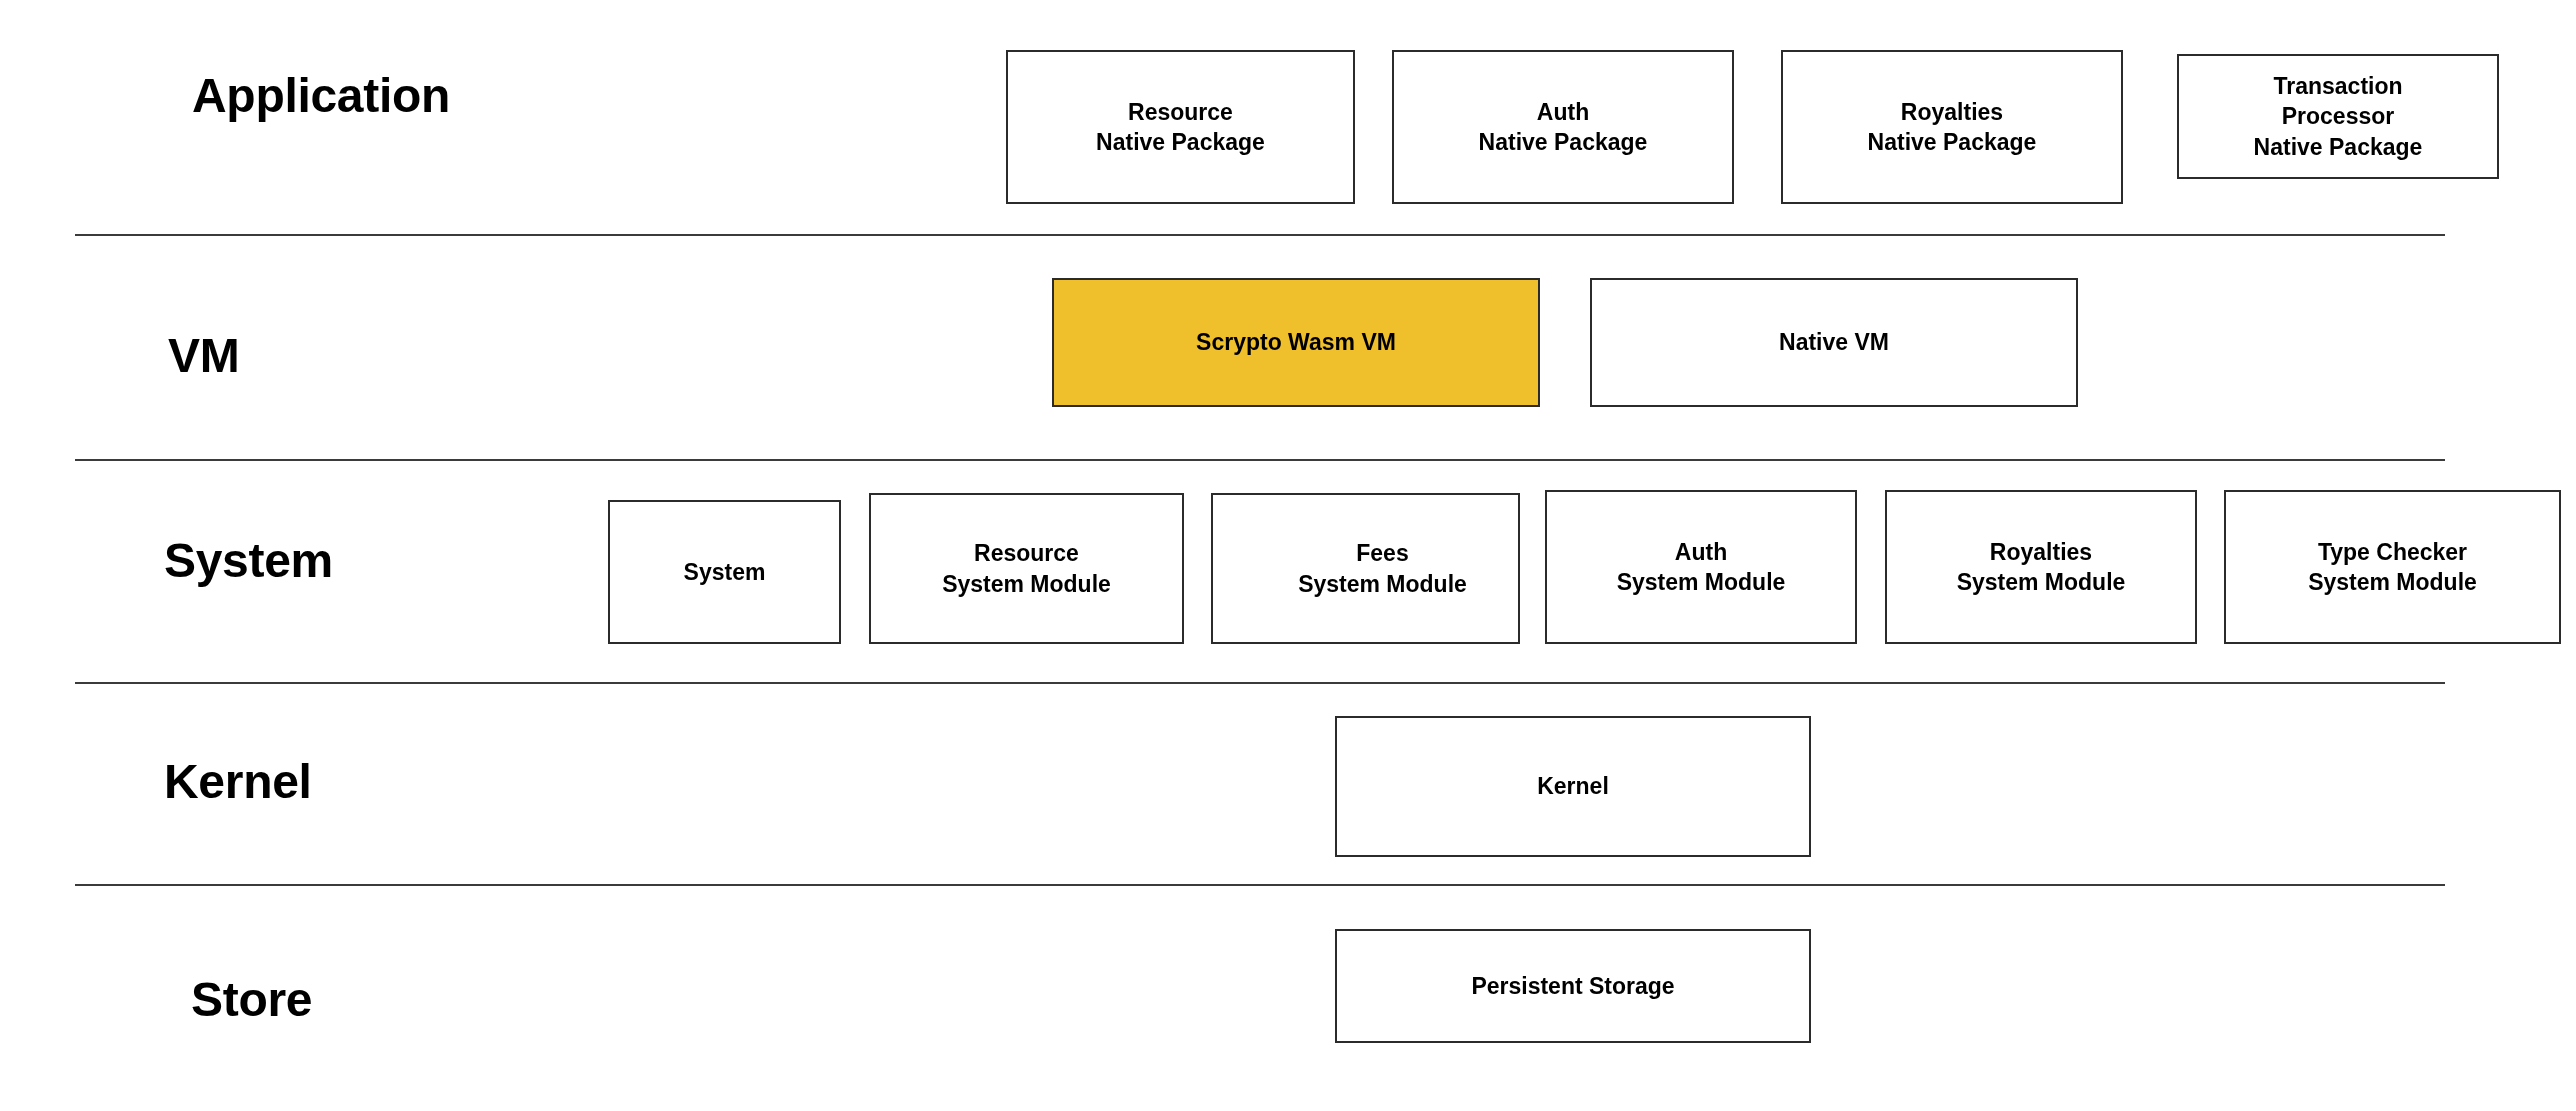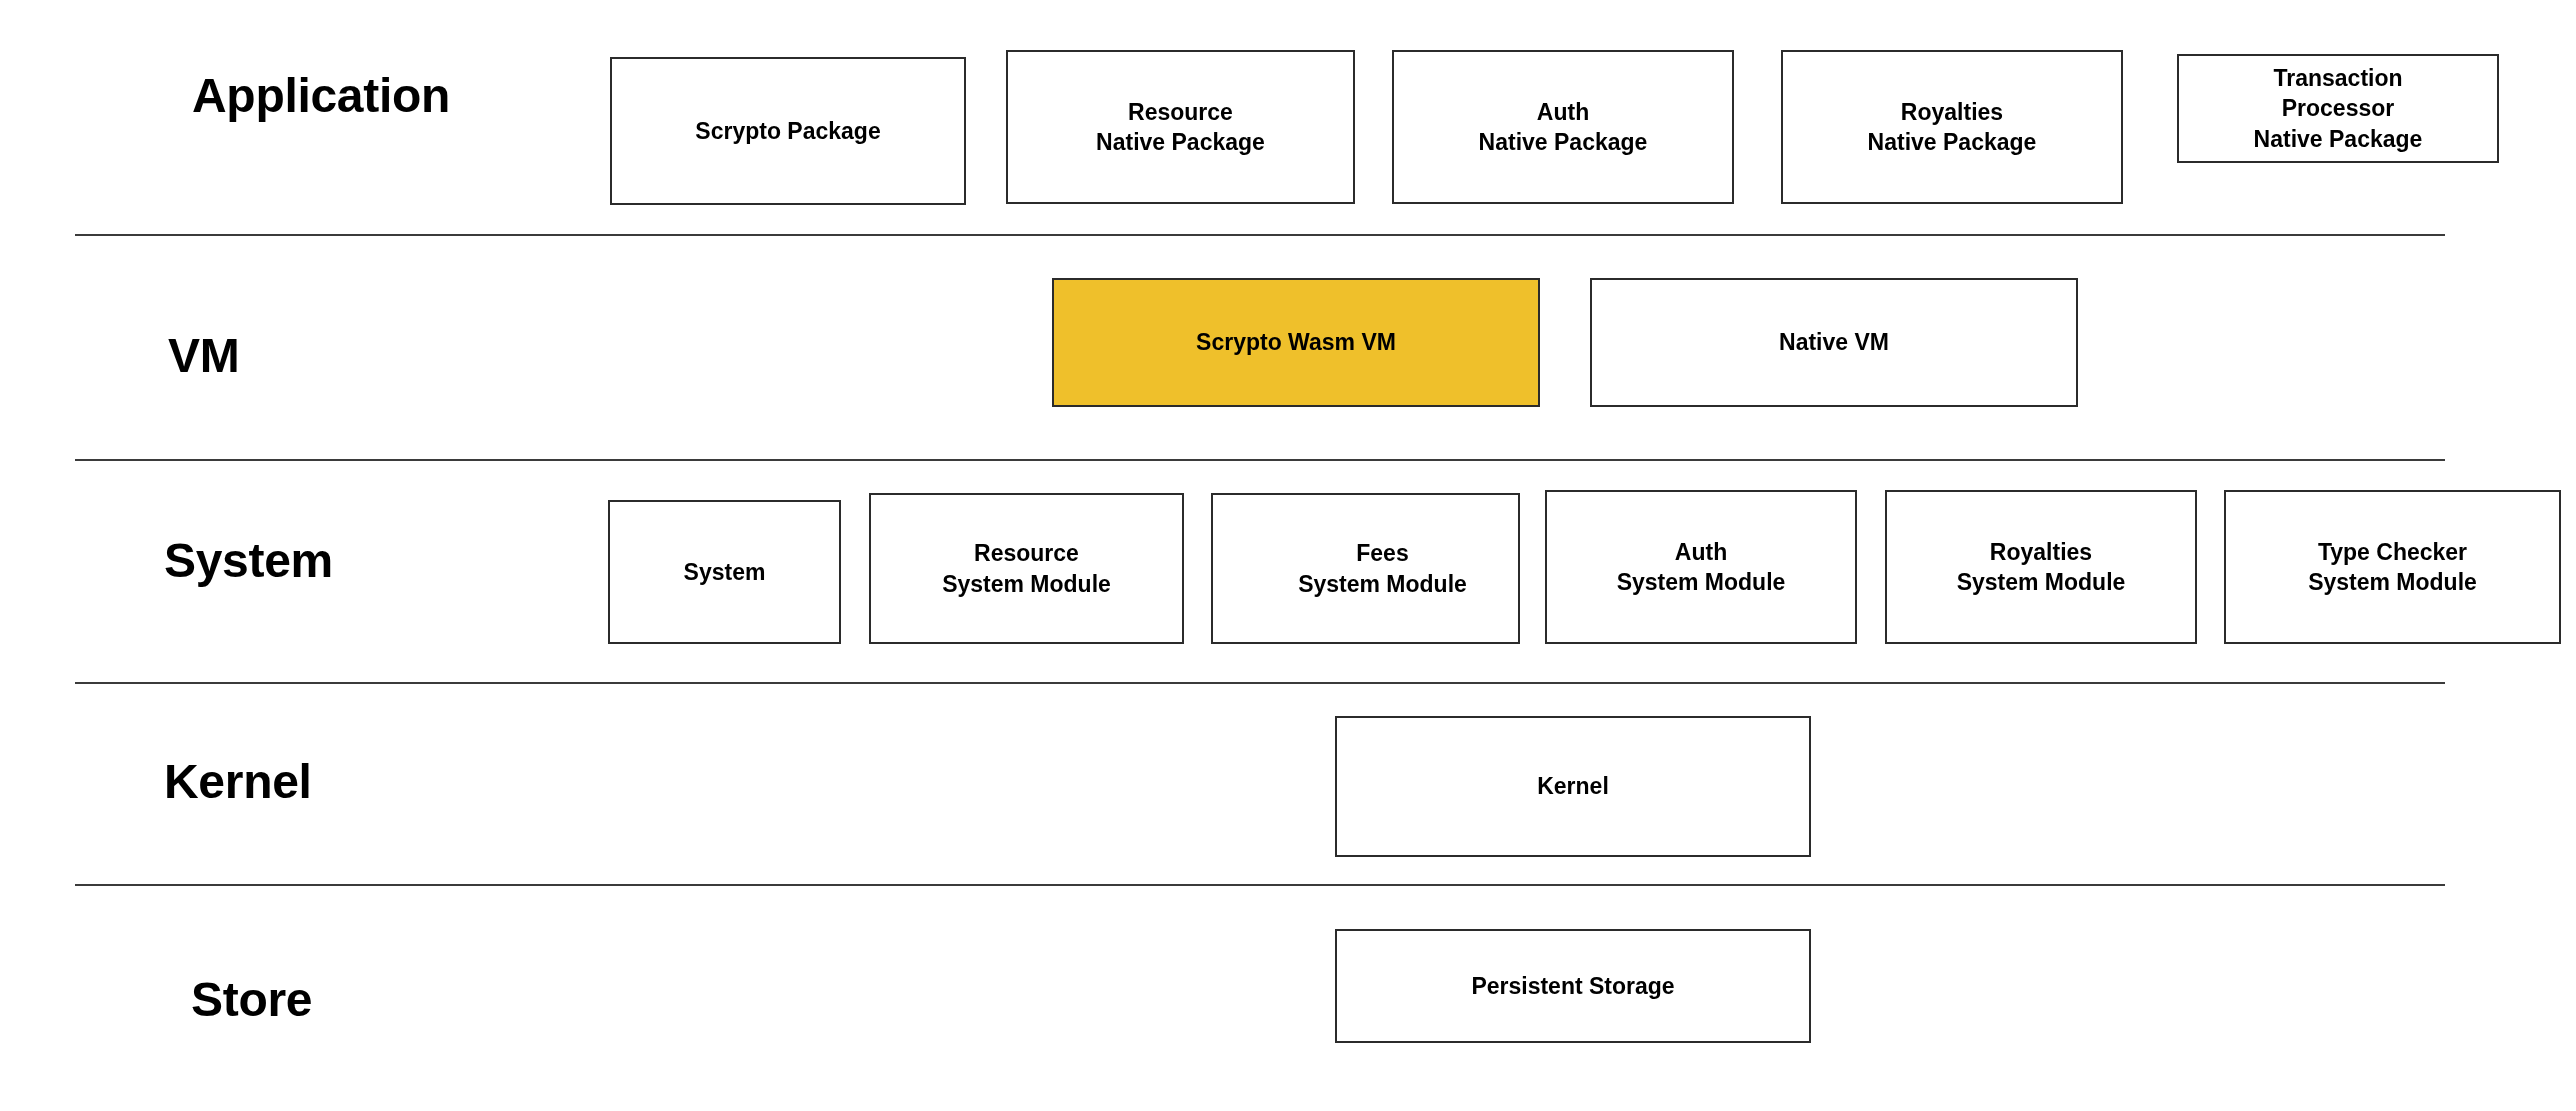--- a/index.html
+++ b/index.html
@@ -64,40 +64,37 @@
     border-color: #2b2b2b;
   }
 </style>
 </head>
 <body>
 
 <div id="stage">
 
   <div class="layer-label" style="left:164px; top:72px;margin-left:28px;">Application</div>
 
-  <div class="box" style="left:610px; top:57px; width:356px; height:148px;">
-    <span class="box-label">Scrypto Package</span>
-  </div>
 
   <div class="box" style="left:1006px; top:50px; width:349px; height:154px;">
     <span class="box-label">Resource
 Native Package</span>
   </div>
 
   <div class="box" style="left:1392px; top:50px; width:342px; height:154px;">
     <span class="box-label">Auth
 Native Package</span>
   </div>
 
   <div class="box" style="left:1781px; top:50px; width:342px; height:154px;">
     <span class="box-label">Royalties
 Native Package</span>
   </div>
 
-  <div class="box" style="left:2177px; top:54px; width:322px; height:109px;">
+  <div class="box" style="left:2177px; top:54px; width:322px; height:125px;">
     <span class="box-label">Transaction
 Processor
 Native Package</span>
   </div>
 
   <div class="divider" style="top:234px;"></div>
 
   <div class="layer-label" style="left:168px; top:332px;">VM</div>
 
   <div class="box" style="left:1590px; top:278px; width:488px; height:129px;">

